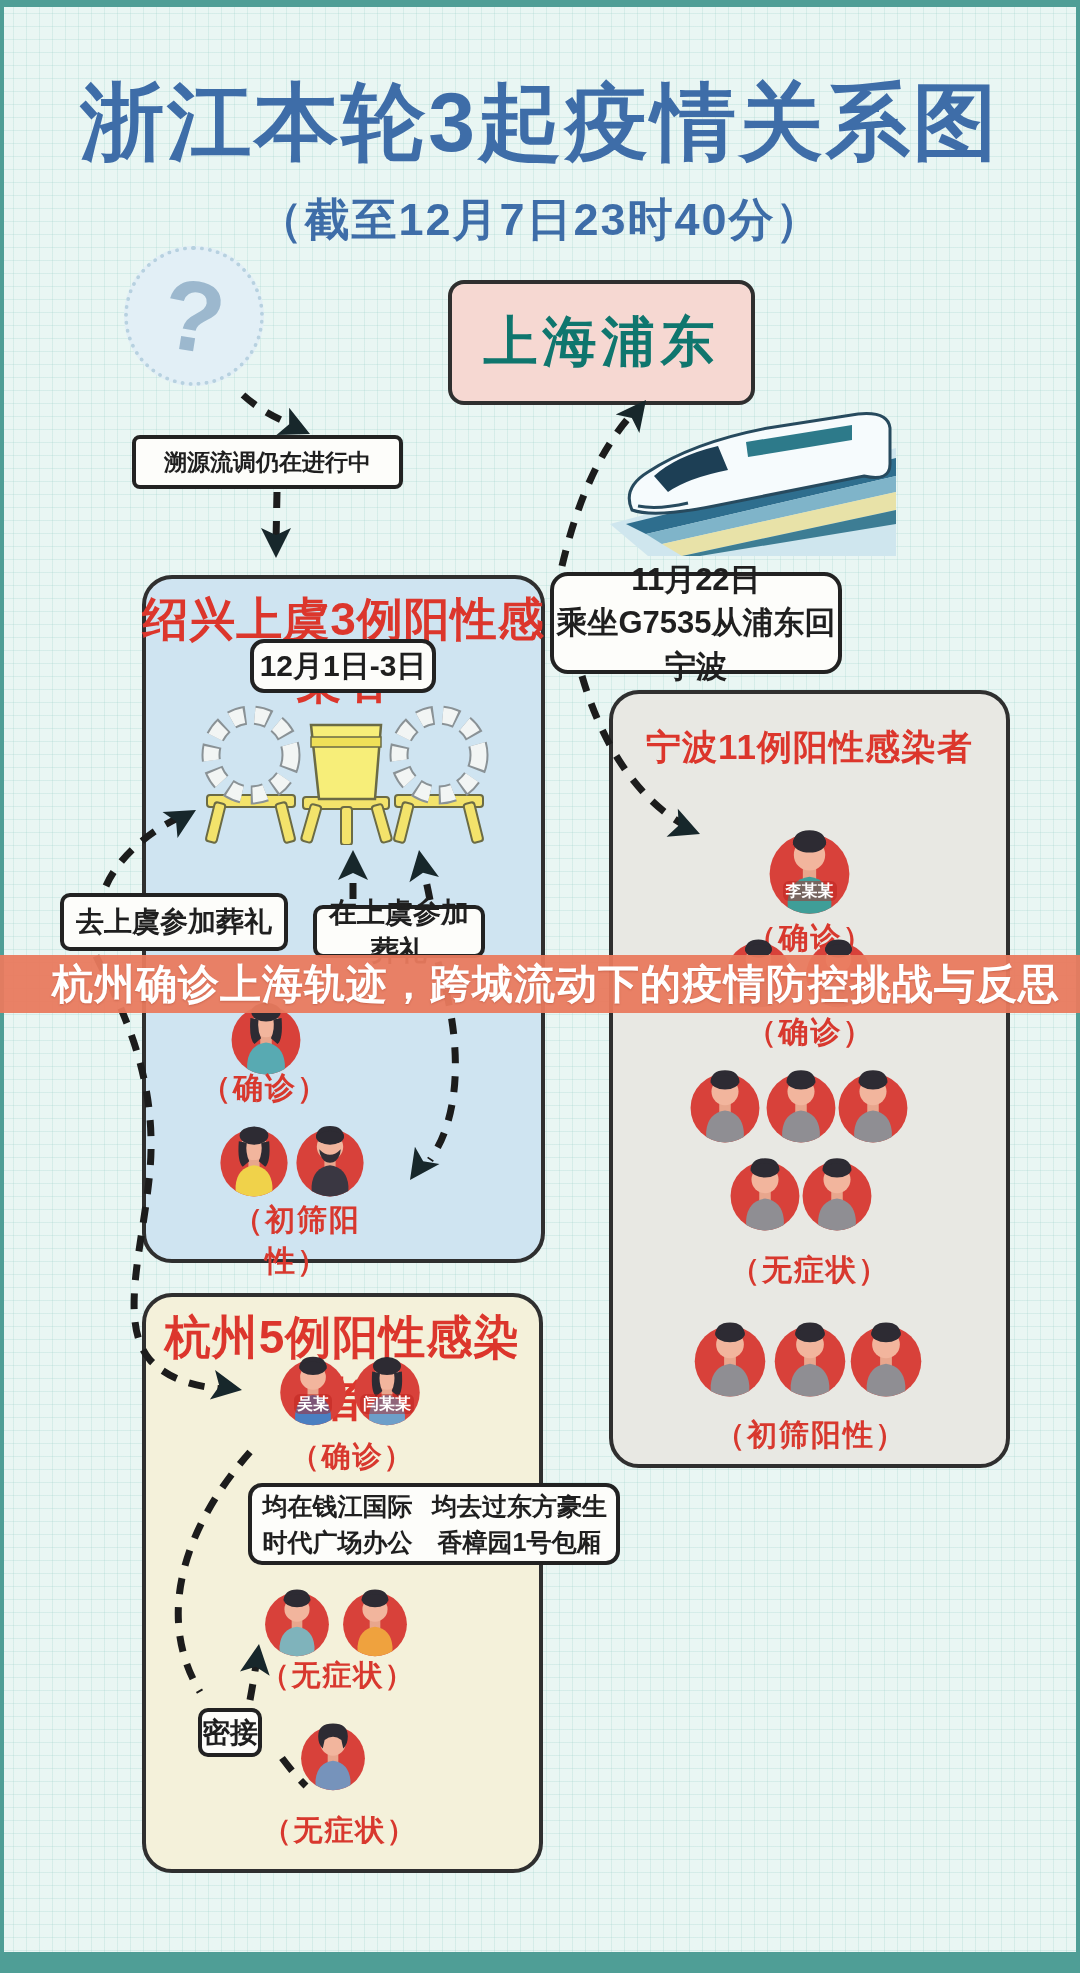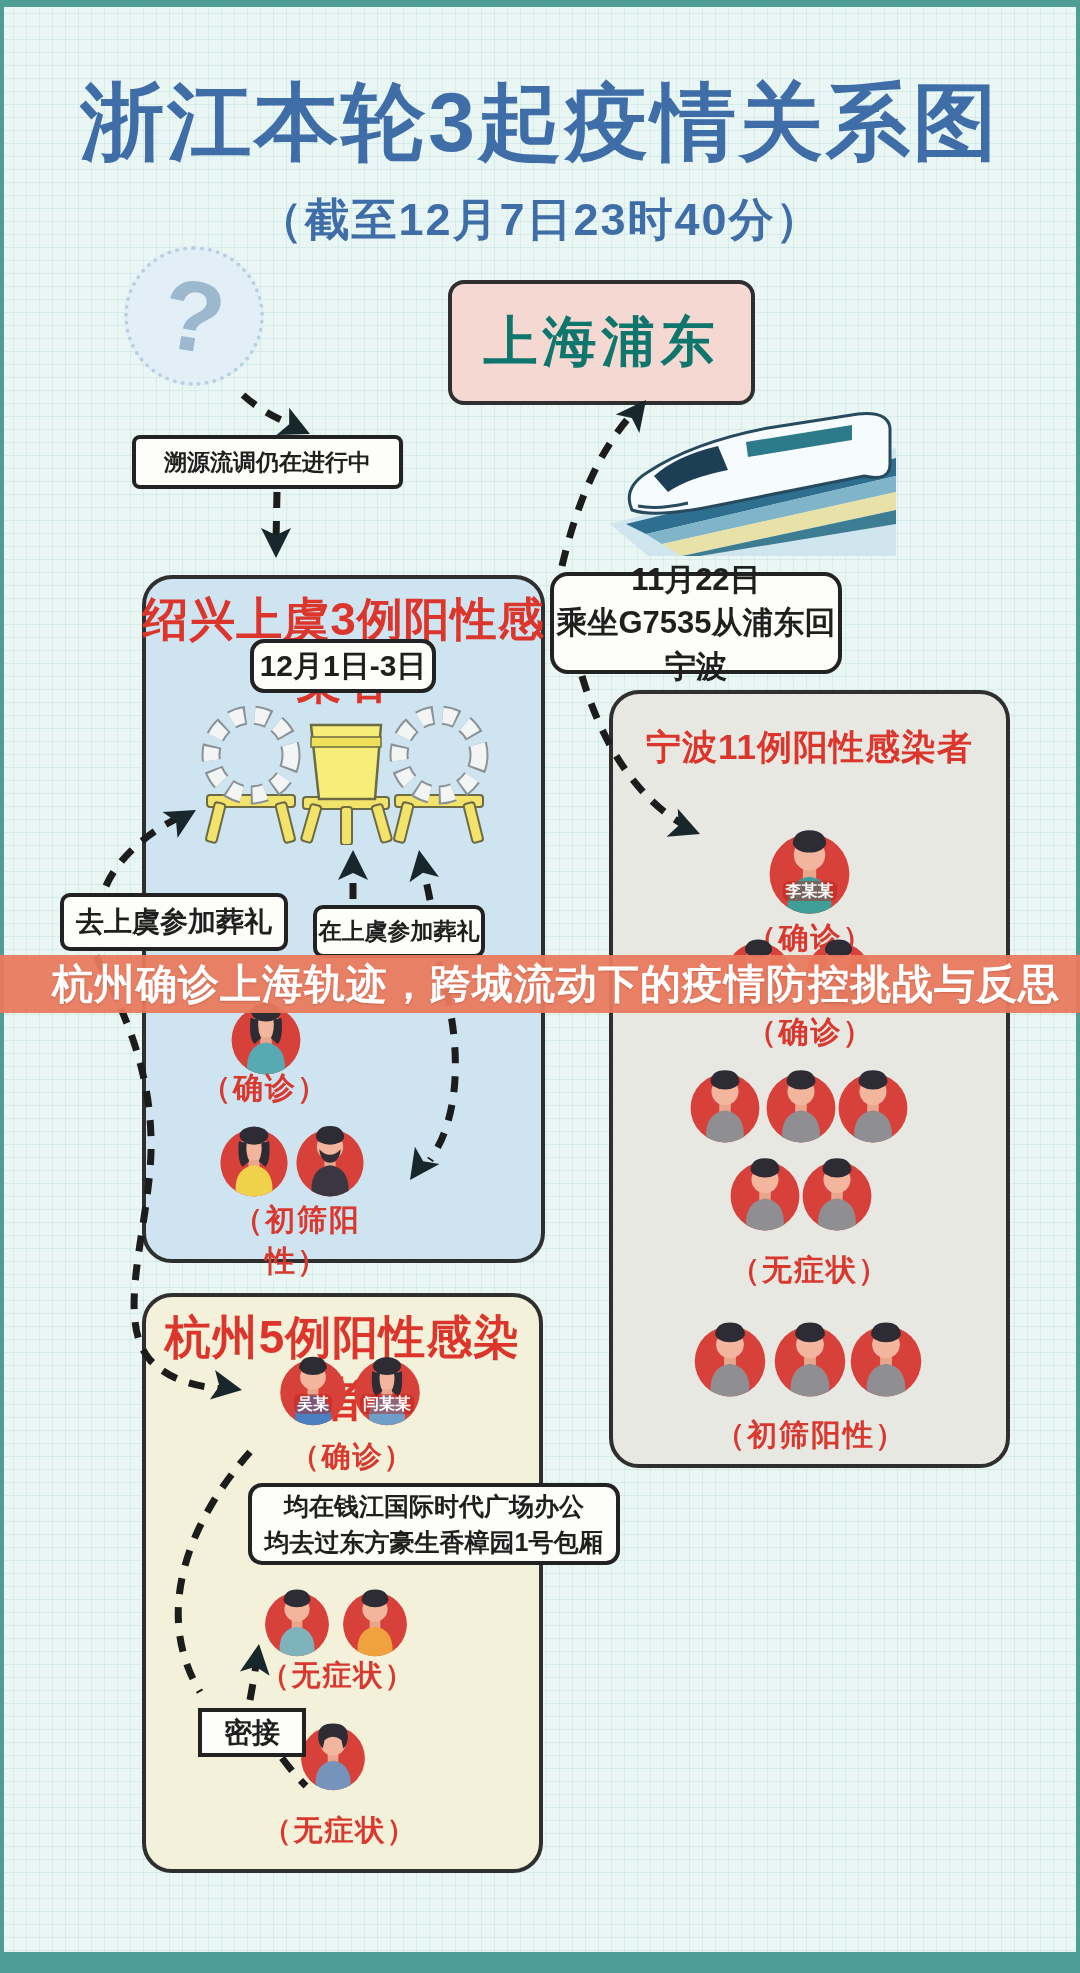--- a/index.html
+++ b/index.html
@@ -35,23 +35,23 @@
 
   .wbox{
     position:absolute;background:#fdfdfa;border:4px solid #222;
     display:flex;align-items:center;justify-content:center;
     color:#1f1f1f;font-weight:700;text-align:center;box-sizing:border-box;
   }
   .tracing-box{left:132px;top:435px;width:271px;height:54px;border-radius:8px;font-size:23px;}
   .trip-box{left:550px;top:572px;width:292px;height:102px;border-radius:18px;font-size:31px;line-height:1.4;flex-direction:column;}
   .date-box{left:250px;top:639px;width:186px;height:54px;border-radius:14px;font-size:30px;}
   .funeral-left-label{left:60px;top:893px;width:228px;height:58px;border-radius:10px;font-size:28px;z-index:20;}
-  .funeral-right-label{left:313px;top:905px;width:172px;height:53px;border-radius:10px;font-size:23px;z-index:20;}
-  .info-box{left:248px;top:1483px;width:372px;height:82px;border-radius:14px;font-size:25px;line-height:1.45;flex-direction:column;z-index:20;}
-  .close-contact-box{left:198px;top:1708px;width:108px;height:49px;border-radius:0;font-size:28px;z-index:20;}
+  .funeral-right-label{left:313px;top:905px;width:172px;height:53px;border-radius:10px;font-size:28px;z-index:20;}
+  .info-box{left:248px;top:1483px;width:372px;height:82px;border-radius:14px;font-size:25px;line-height:1.45;flex-direction:row;z-index:20;}
+  .close-contact-box{left:198px;top:1708px;width:64px;height:49px;border-radius:10px;font-size:28px;z-index:20;}
 
   .panel{position:absolute;border:4px solid #2f2f2f;border-radius:30px;box-sizing:border-box;}
   .panel-shanghai{left:448px;top:280px;width:307px;height:125px;background:#f6d8d2;border-radius:16px;border-width:4px;
     display:flex;align-items:center;justify-content:center;}
   .shanghai-label{font-size:54px;font-weight:900;color:#0f766e;letter-spacing:5px;}
   .panel-shaoxing{left:142px;top:575px;width:403px;height:688px;background:#cfe4f1;}
   .panel-ningbo{left:609px;top:690px;width:401px;height:778px;background:#e8e8e3;}
   .panel-hangzhou{left:142px;top:1293px;width:401px;height:580px;background:#f4f1da;}
 
   .panel-header{

